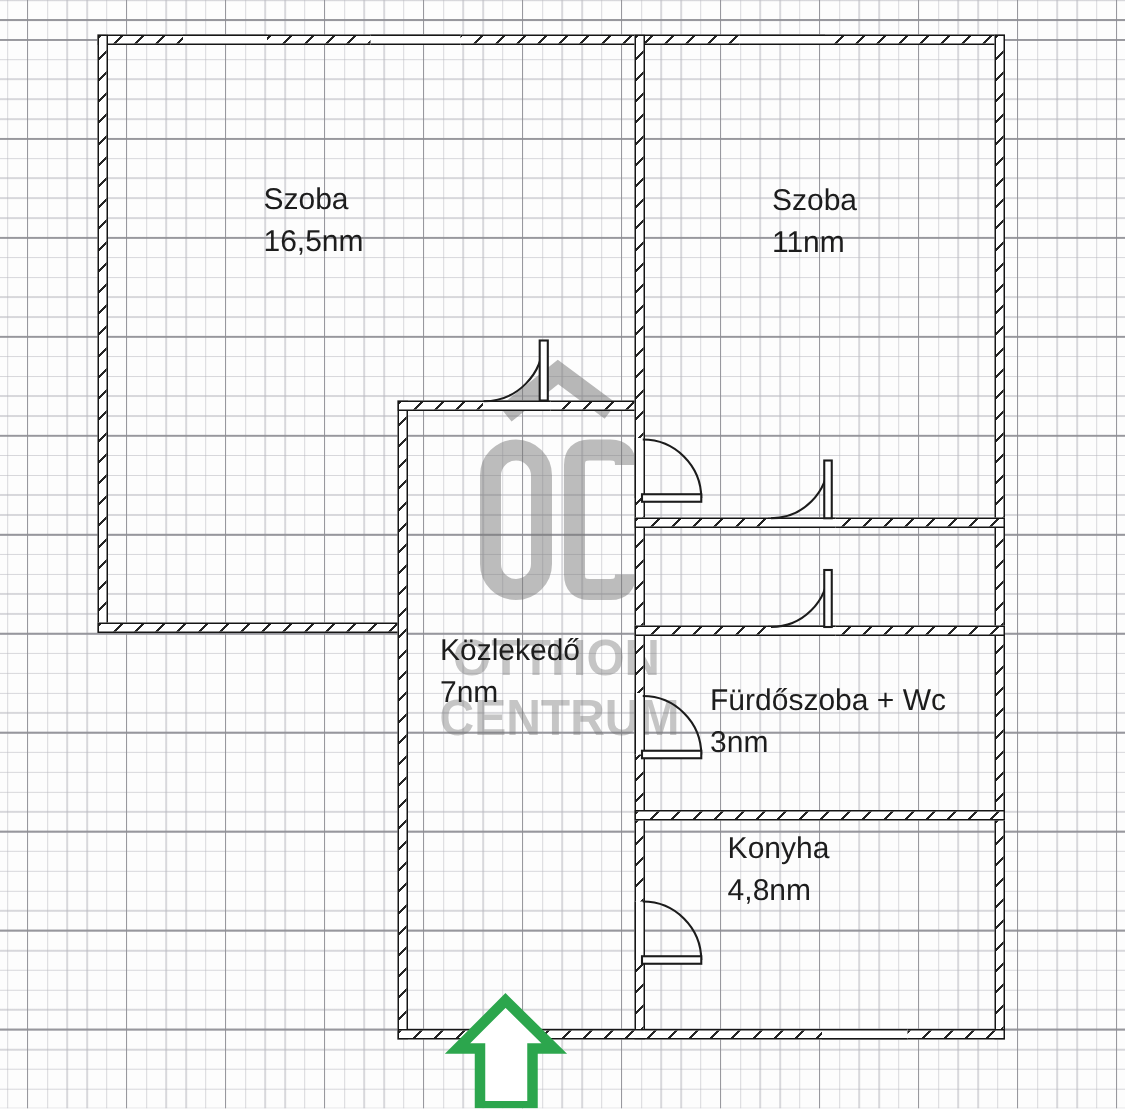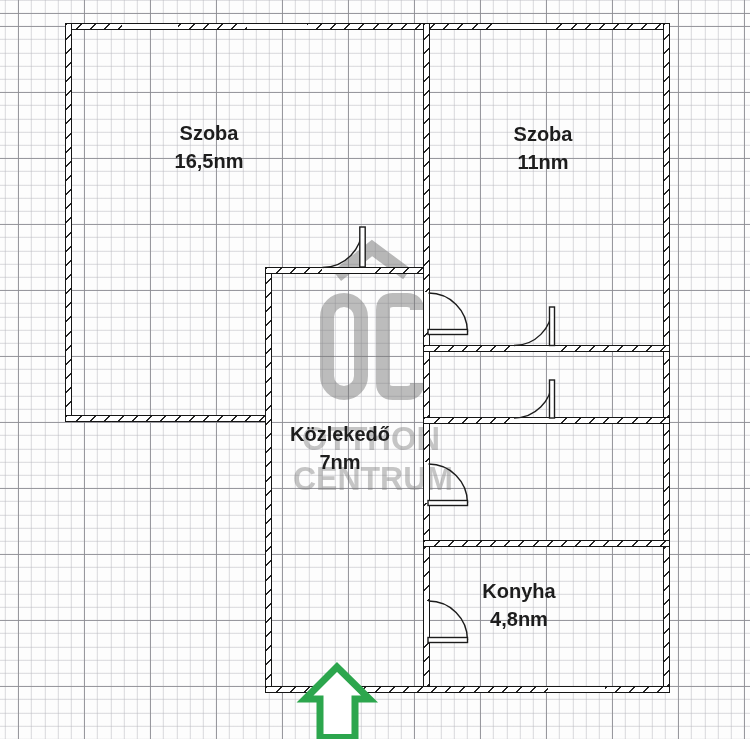--- a/index.html
+++ b/index.html
@@ -20,21 +20,21 @@
     position:absolute;box-sizing:border-box;z-index:2;
     border:1.5px solid #161616;background-color:#fff;
     background-image:repeating-linear-gradient(135deg, rgba(25,25,25,.95) 0 1.4px, transparent 1.4px 10px);
   }
   .open-h{position:absolute;box-sizing:border-box;z-index:2;background:#fff;
     border-top:1.5px solid #161616;border-bottom:1.5px solid #161616;height:7px;}
   .open-v{position:absolute;box-sizing:border-box;z-index:2;background:#fff;
     border-left:1.5px solid #161616;border-right:1.5px solid #161616;width:7px;}
   .room-label{
     position:absolute;z-index:4;transform:translate(-50%,-50%);
-    text-align:center;font-weight:bold;font-size:20px;line-height:28px;
+    font-weight:normal;font-size:20px;line-height:28px;
     color:#1d1d1d;white-space:nowrap;
   }
 </style>
 </head>
 <body>
 
 <div class="page">
 
   <svg class="layer wm" viewBox="0 0 750 739">
     <g>
@@ -98,21 +98,25 @@
   </svg>
 
   <div class="room-label" style="left:209px;top:147px">
     <div>Szoba</div>
     <div>16,5nm</div>
   </div>
   <div class="room-label" style="left:543px;top:148px">
     <div>Szoba</div>
     <div>11nm</div>
   </div>
-  <div class="room-label" style="left:519px;top:605px">
+  <div class="room-label" style="left:552px;top:481px">
+    <div>Fürdőszoba + Wc</div>
+    <div>3nm</div>
+  </div>
+  <div class="room-label" style="left:519px;top:580px">
     <div>Konyha</div>
     <div>4,8nm</div>
   </div>
   <div class="room-label" style="left:340px;top:448px">
     <div>Közlekedő</div>
     <div>7nm</div>
   </div>
 
 </div>
 

